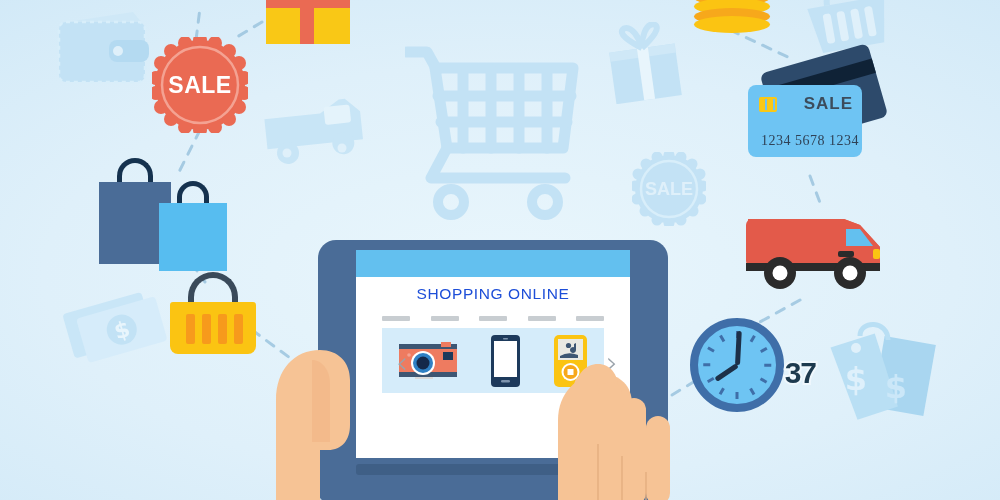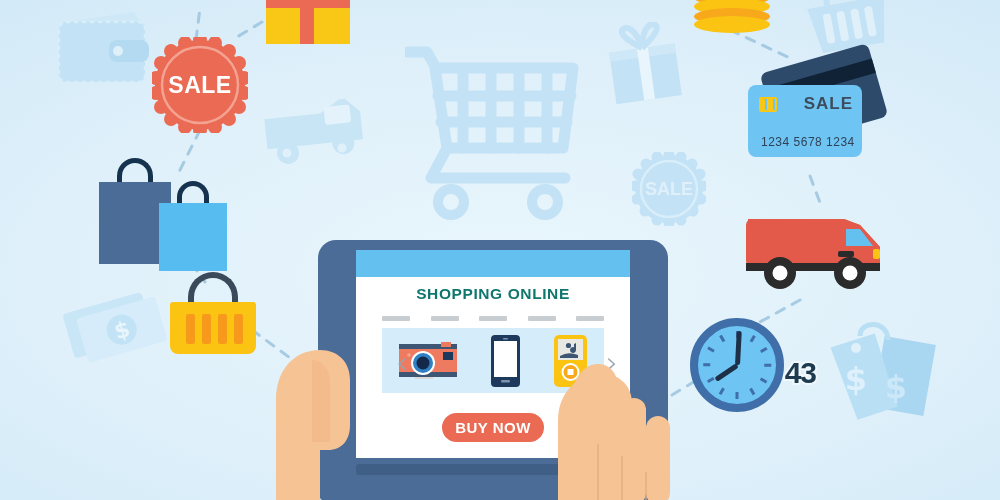--- a/index.html
+++ b/index.html
@@ -87,21 +87,21 @@
   .card-front .chip:after{
     content:""; position:absolute; left:6px; top:2px; width:6px; height:11px;
     border-left:2px solid #6ec4f3; border-right:2px solid #6ec4f3;
   }
   .card-front .word {
     position:absolute; right:9px; top:9px; color:#3c4c5c; font-weight:bold;
     font-size:17px; letter-spacing:1px;
   }
   .card-front .num {
     position:absolute; left:13px; bottom:8px; color:#2f4257;
-    font-family:Liberation Sans, sans-serif; font-size:12px; letter-spacing:.5px;margin-top:36px;
+    font-family:Liberation Serif, serif; font-size:14px; letter-spacing:.5px;margin-top:36px;
   }
 
   
   .van { left:740px; top:205px; width:148px; height:90px; }
 
   
   .clock { left:690px; top:318px; width:126px; height:104px; }
   .clock .face {
     position:absolute; left:0; top:0; width:94px; height:94px; border-radius:50%;
     background:#6ec4f3; border:8px solid #3f6ea8;
@@ -134,21 +134,21 @@
     background:#4a6c97; border-radius:18px 18px 10px 10px;
     box-shadow: 0 4px 0 rgba(40,60,85,.12);
   }
   .tablet-inner {
     position:absolute; left:38px; top:10px; width:274px; height:208px;
     background:#ffffff; overflow:hidden;
   }
   .tablet-topbar { position:absolute; left:0; top:0; width:274px; height:27px; background:#63c0ef; }
   .screen-title {
     position:absolute; left:0; top:35px; width:274px; text-align:center;
-    color:#0f766e; font-weight:bold; font-size:15.5px; letter-spacing:.6px;
+    color:#1d4ed8; font-weight:normal; font-size:15.5px; letter-spacing:.6px;
   }
   .navdashes { position:absolute; left:26px; top:66px; width:222px; display:flex; justify-content:space-between; }
   .navdashes i { display:block; width:28px; height:5px; background:#c8cdd1; border-radius:1px; }
   .carousel {
     position:absolute; left:26px; top:78px; width:222px; height:65px;
     background:#d5ecfa;
   }
   .products { position:absolute; left:26px; top:78px; width:222px; height:65px; display:flex; align-items:center; justify-content:space-around; }
   .arrow {
     position:absolute; top:98px; color:#9aa3ab; font-size:30px; line-height:1; font-weight:300;
@@ -413,21 +413,21 @@
       <div class="tick" style="transform:rotate(150deg)"></div>
       <div class="tick" style="transform:rotate(180deg)"></div>
       <div class="tick" style="transform:rotate(210deg)"></div>
       <div class="tick" style="transform:rotate(240deg)"></div>
       <div class="tick" style="transform:rotate(270deg)"></div>
       <div class="tick" style="transform:rotate(300deg)"></div>
       <div class="tick" style="transform:rotate(330deg)"></div>
       <div class="hand-h" style="height:34px; top:5px; transform-origin:50% 100%; transform:rotate(3deg);"></div>
       <div class="hand-h" style="height:26px; top:39px; transform-origin:50% 0%; transform:rotate(56deg);"></div>
     </div>
-    <div class="badge24">43</div>
+    <div class="badge24">37</div>
   </div>
 
   <div class="abs tablet">
     <div class="tablet-inner">
       <div class="tablet-topbar"></div>
 
       <div class="screen-title">SHOPPING ONLINE</div>
 
       <div class="navdashes">
         <i></i>
@@ -474,21 +474,20 @@
             <circle cx="16.5" cy="37" r="9" fill="#ffffff"></circle>
             <circle cx="16.5" cy="37" r="7" fill="#f7a81b"></circle>
             <rect x="13.5" y="34" width="6" height="6" fill="#ffffff"></rect>
           </svg>
         </div>
       </div>
 
       <div class="arrow arrow-l">‹</div>
       <div class="arrow arrow-r">›</div>
 
-      <div class="buy-btn">BUY NOW</div>
     </div>
     <div class="tablet-chin"></div>
   </div>
 
   <div class="abs hand-left" style="z-index:5;">
     <svg viewBox="0 0 120 175" width="120" height="175">
       <path d="M8 175 L8 70 C8 40 26 20 52 20 C70 20 82 32 82 50 L82 95
                C82 110 74 120 60 120 L52 120 L52 175 Z" fill="#f6c395"></path>
       <path d="M44 30 C54 30 62 40 62 54 L62 112 L44 112 Z" fill="#f0b383" opacity="0.55"></path>
     </svg>

